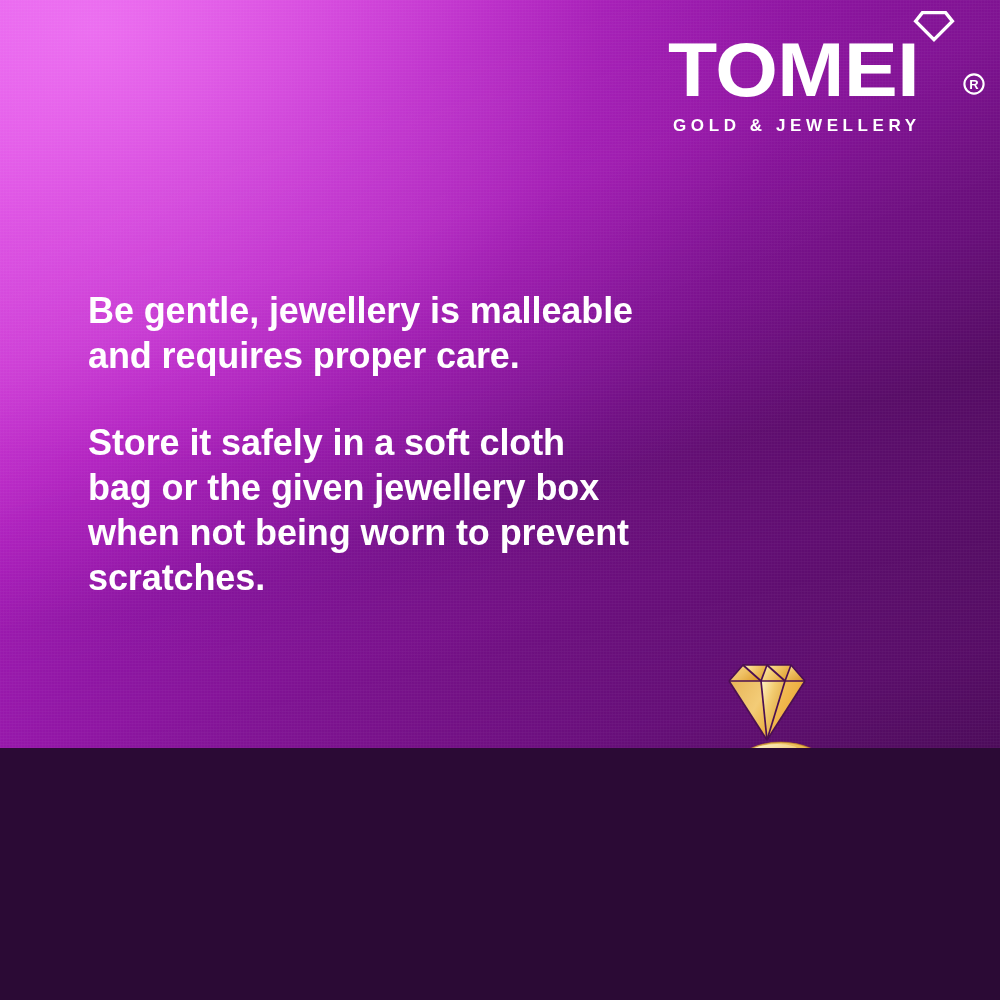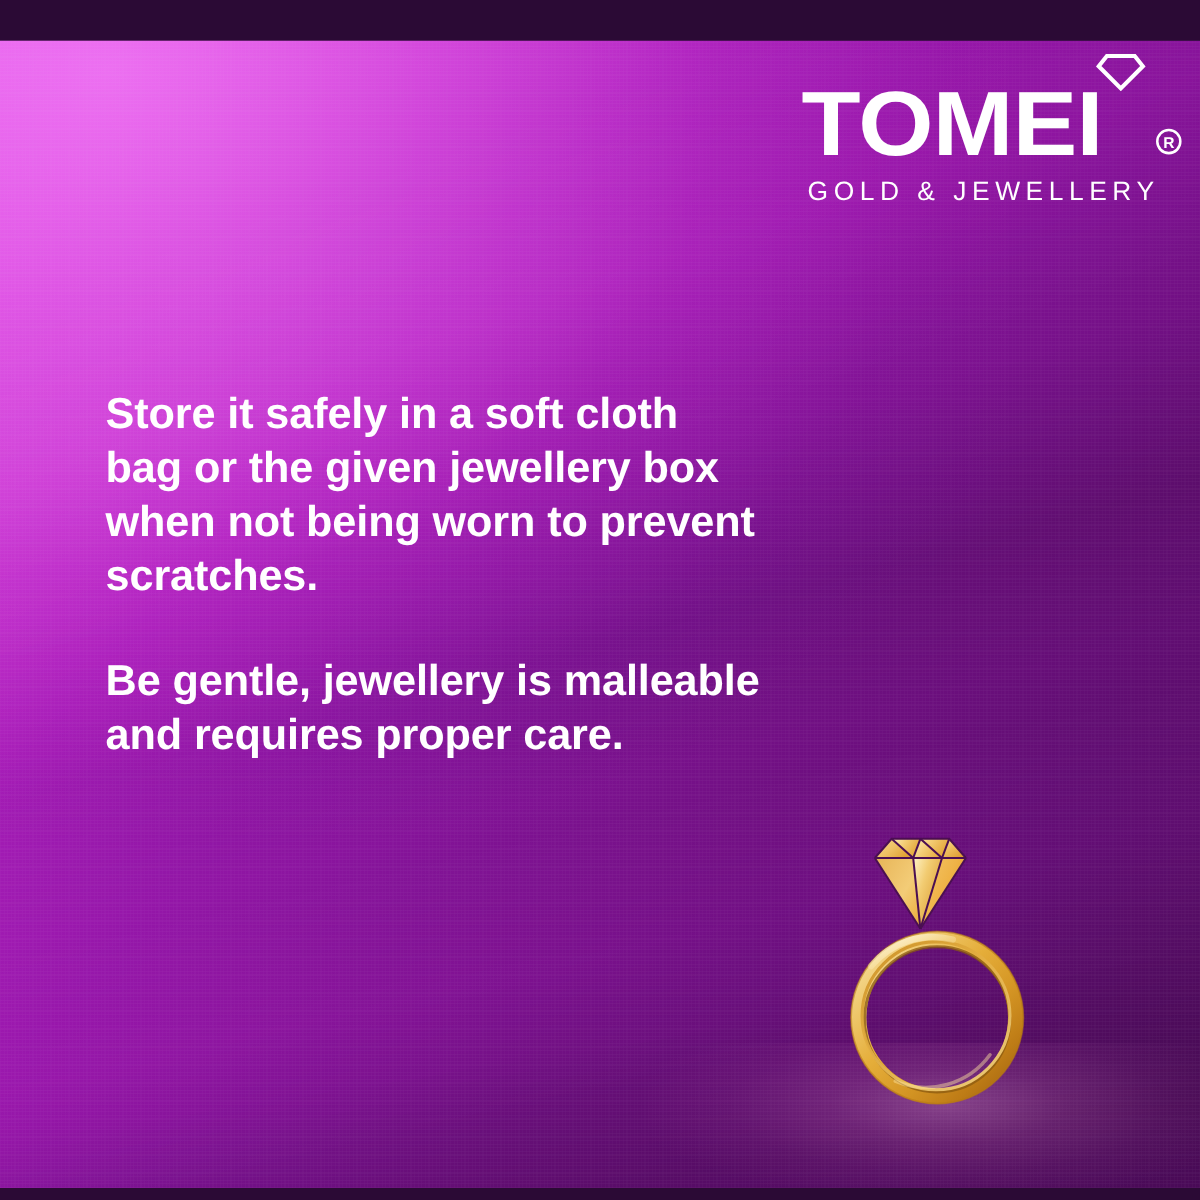--- a/index.html
+++ b/index.html
@@ -3,37 +3,36 @@
 <meta charset="utf-8">
 <style>
   html, body {
     margin: 0;
     padding: 0;
     background: #2b0a35;
   }
   #poster {
     position: relative;
     width: 1000px;
-    height: 956px;
+    height: 748px;
     overflow: hidden;
     font-family: "Liberation Sans", sans-serif;
     
     background:
       linear-gradient(132deg,
         #e25ae8 0%,
         #d94ade 9%,
         #c634cf 19%,
         #ad1fbd 30%,
         #9416a8 42%,
         #7f1293 54%,
         #6e0f80 66%,
         #5f0d70 78%,
         #540c63 89%,
         #4b0a59 100%);
-    margin-top: 34px;
   }
   
   #bloom {
     position: absolute;
     left: -260px;
     top: -300px;
     width: 1100px;
     height: 960px;
     background: radial-gradient(ellipse at 32% 34%,
       rgba(246,130,250,0.62) 0%,
@@ -112,23 +111,23 @@
     position: absolute;
     left: 302px;
     top: 64px;
     width: 24px;
     height: 24px;
   }
   #logo-tagline {
     position: absolute;
     left: 13px;
     top: 106px;
-    font-size: 22px;
+    font-size: 17px;
     line-height: 24px;
-    font-weight: 400;
+    font-weight: 700;
     letter-spacing: 4.6px;
     color: #ffffff;
     white-space: nowrap;
     font-family: "Liberation Sans", sans-serif;
   }
 
   
   #copy {
     position: absolute;
     left: 88px;
@@ -203,22 +202,22 @@
       <svg width="24" height="24" viewBox="0 0 24 24" aria-hidden="true">
         <circle cx="12" cy="12" r="9.6" fill="none" stroke="#ffffff" stroke-width="2.1"></circle>
         <text x="12" y="17" text-anchor="middle" font-family="Liberation Sans, sans-serif" font-size="13" font-weight="700" fill="#ffffff">R</text>
       </svg>
     </div>
 
     <div id="logo-tagline">GOLD &amp; JEWELLERY</div>
   </div>
 
   <div id="copy">
+    <p class="care-paragraph">Be gentle, jewellery is malleable and requires proper care.</p>
     <p class="care-paragraph">Store it safely in a soft cloth bag or the given jewellery box when not being worn to prevent scratches.</p>
-    <p class="care-paragraph">Be gentle, jewellery is malleable and requires proper care.</p>
   </div>
 
   <div id="ring-illustration">
     <div id="ring-floor-glow"></div>
 
     <svg id="ring-svg" width="190" height="270" viewBox="0 0 190 270" aria-hidden="true">
       <defs>
 
         <linearGradient id="gFacetA" x1="0" y1="0" x2="1" y2="0.6">
           <stop offset="0%" stop-color="#F7D98B"></stop>

